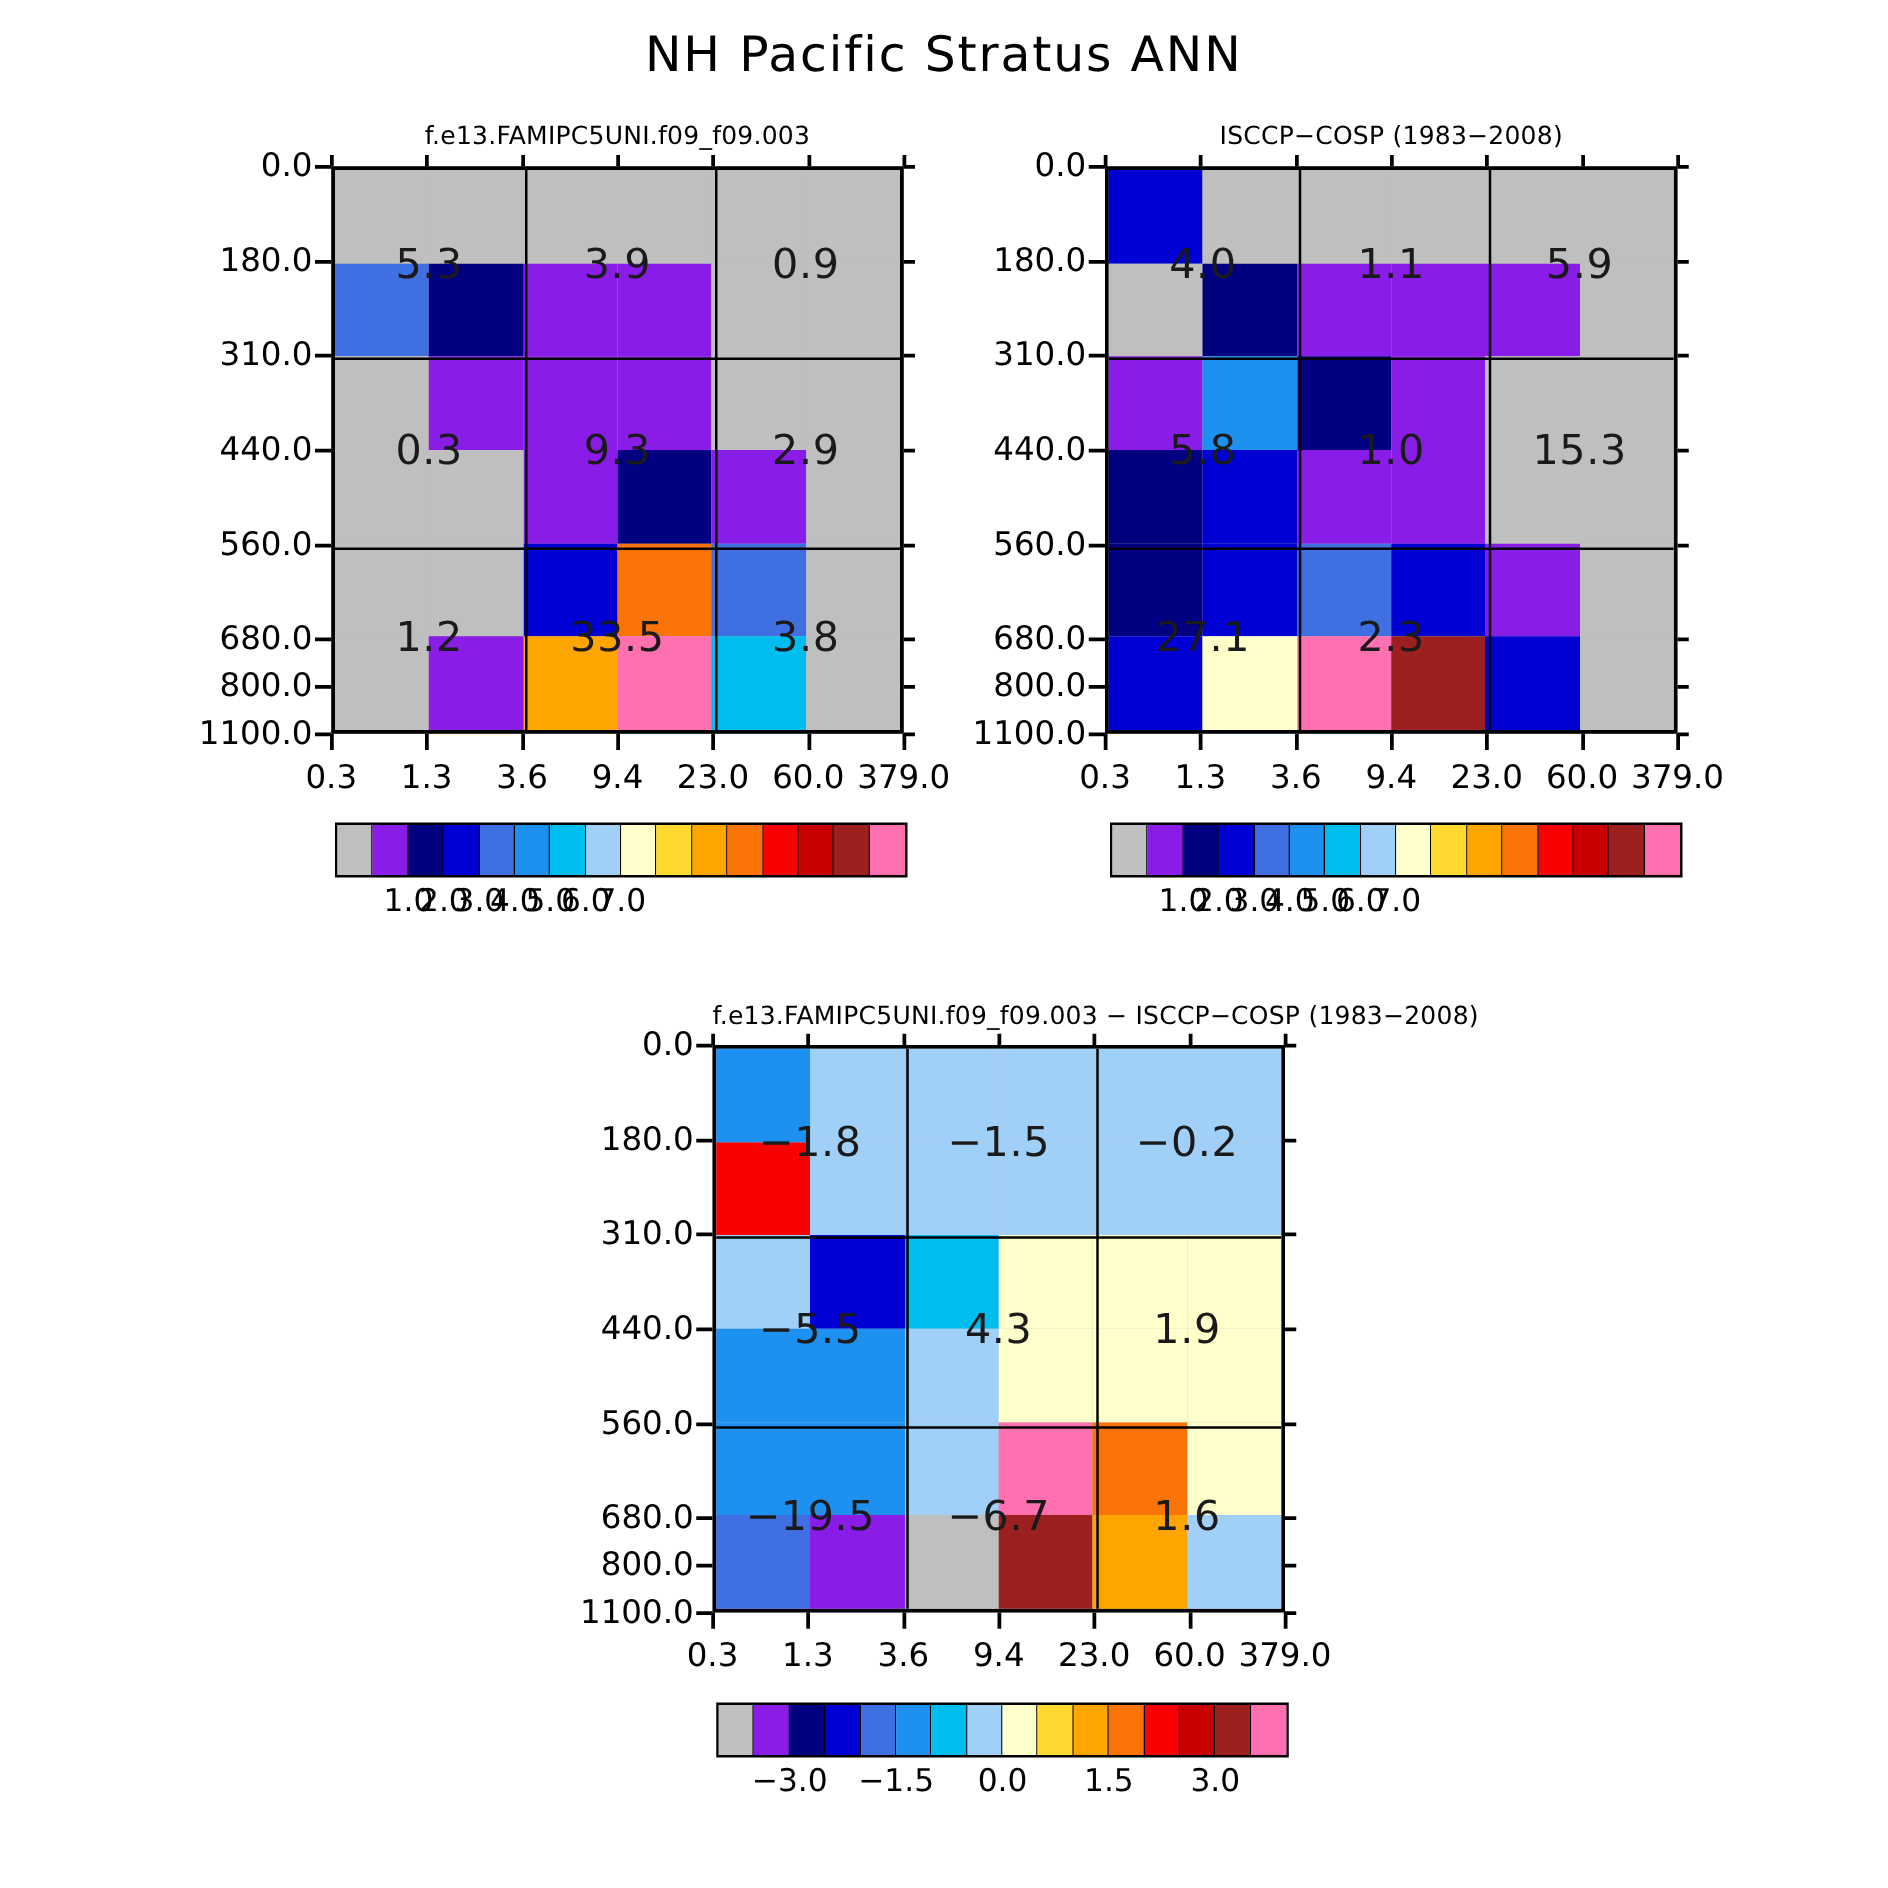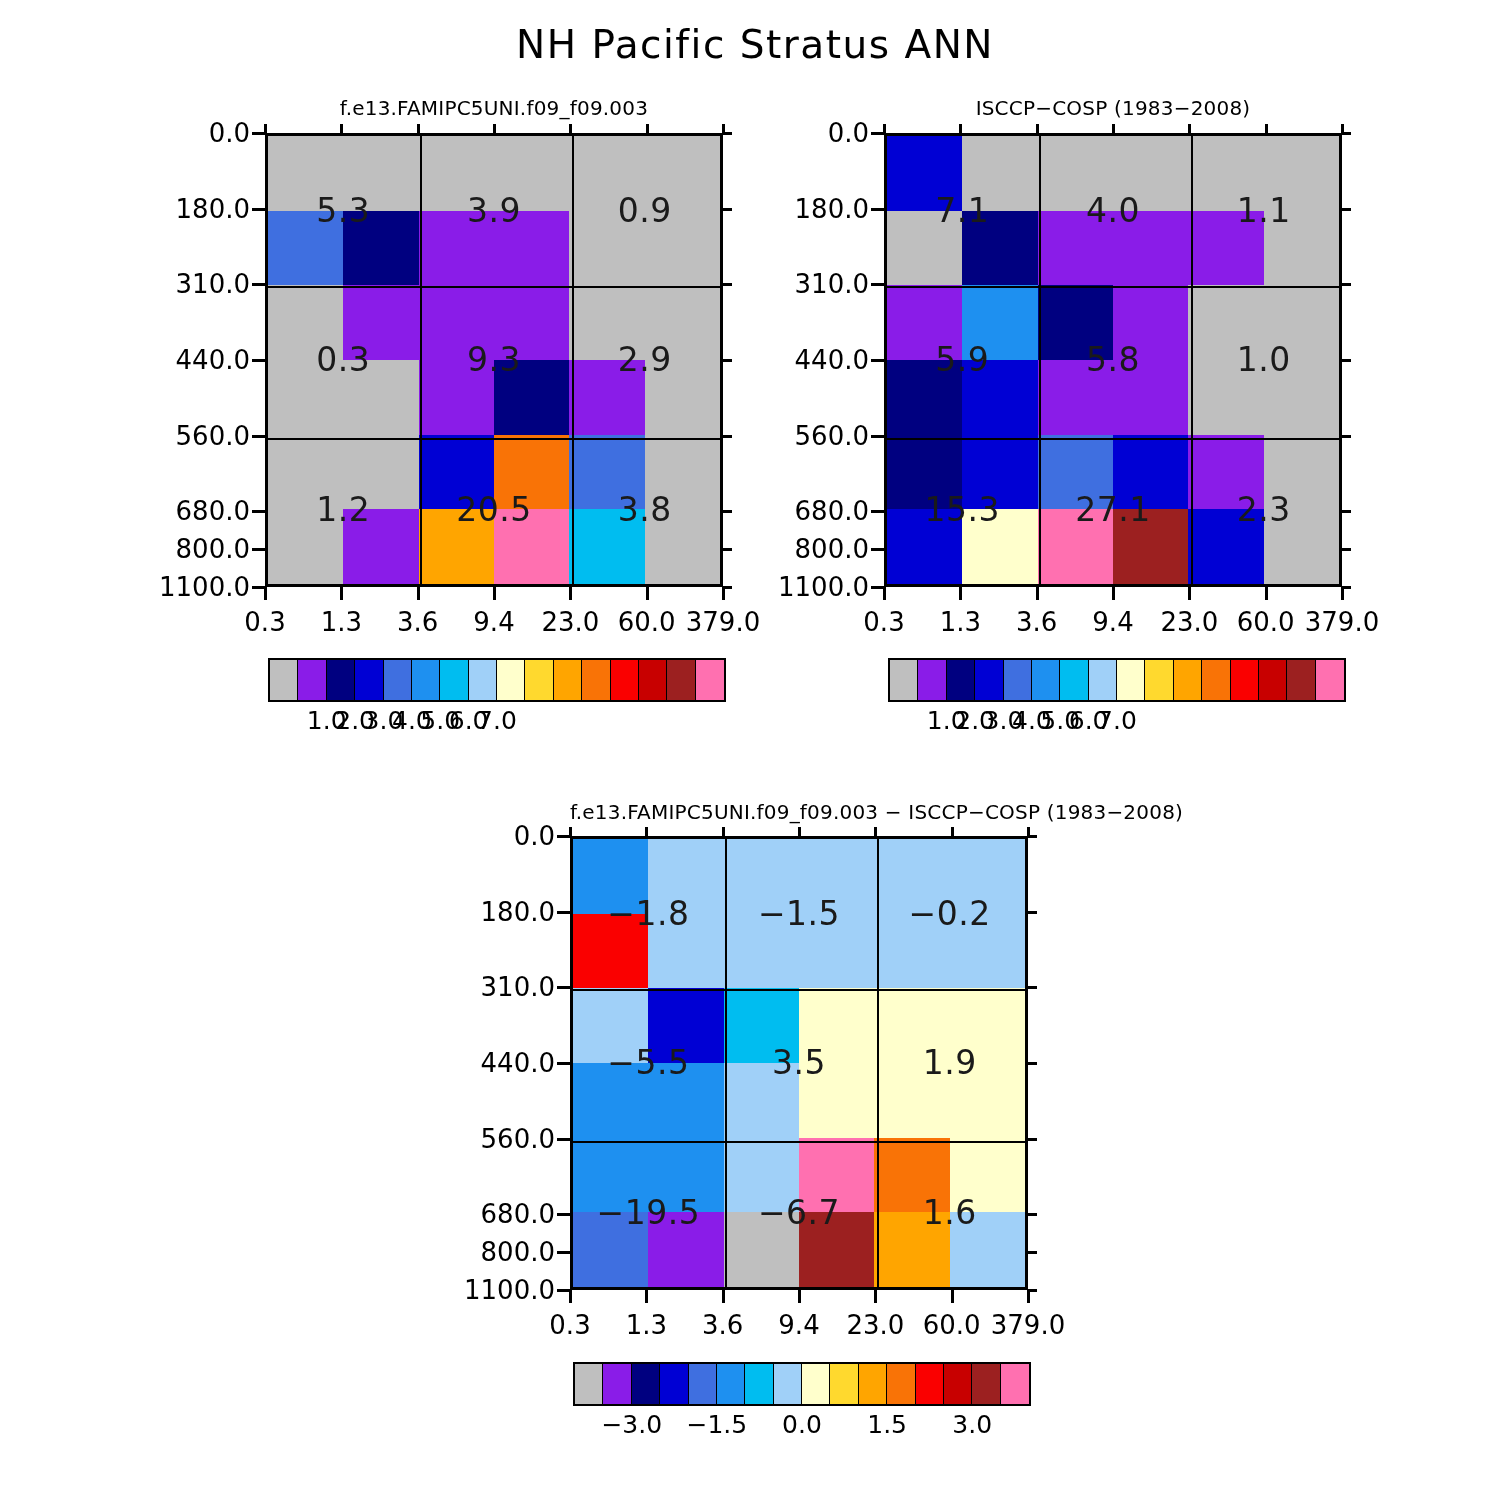--- a/index.html
+++ b/index.html
@@ -159,21 +159,21 @@
       <div class="sep v" style="left: 304.333px;"></div>
       <div class="sep h" style="top: 301.667px;"></div>
       <div class="vals">
         <div class="valcell">5.3</div>
         <div class="valcell">3.9</div>
         <div class="valcell">0.9</div>
         <div class="valcell">0.3</div>
         <div class="valcell">9.3</div>
         <div class="valcell">2.9</div>
         <div class="valcell">1.2</div>
-        <div class="valcell">20.5</div>
+        <div class="valcell">33.5</div>
         <div class="valcell">3.8</div>
       </div>
     </div>
     <div class="tick y" style="left: 252px; top: 132px;"></div>
     <div class="tick yin" style="left: 723px; top: 132px;"></div>
     <div class="ylab" style="left: 110px; width: 140px; top: 133px;">0.0</div>
     <div class="tick y" style="left: 252px; top: 207.667px;"></div>
     <div class="tick yin" style="left: 723px; top: 207.667px;"></div>
     <div class="ylab" style="left: 110px; width: 140px; top: 208.667px;">180.0</div>
     <div class="tick y" style="left: 252px; top: 283.333px;"></div>
@@ -280,21 +280,20 @@
         <div class="cell" style="background: rgb(255, 112, 176);"></div>
         <div class="cell" style="background: rgb(156, 32, 32);"></div>
         <div class="cell" style="background: rgb(0, 0, 212);"></div>
         <div class="cell" style="background: rgb(191, 191, 191);"></div>
       </div>
       <div class="sep v" style="left: 151.667px;"></div>
       <div class="sep h" style="top: 150.333px;"></div>
       <div class="sep v" style="left: 304.333px;"></div>
       <div class="sep h" style="top: 301.667px;"></div>
       <div class="vals">
-        <div class="valcell">7.1</div>
         <div class="valcell">4.0</div>
         <div class="valcell">1.1</div>
         <div class="valcell">5.9</div>
         <div class="valcell">5.8</div>
         <div class="valcell">1.0</div>
         <div class="valcell">15.3</div>
         <div class="valcell">27.1</div>
         <div class="valcell">2.3</div>
       </div>
     </div>
@@ -412,21 +411,21 @@
       </div>
       <div class="sep v" style="left: 151.667px;"></div>
       <div class="sep h" style="top: 150.333px;"></div>
       <div class="sep v" style="left: 304.333px;"></div>
       <div class="sep h" style="top: 301.667px;"></div>
       <div class="vals">
         <div class="valcell">−1.8</div>
         <div class="valcell">−1.5</div>
         <div class="valcell">−0.2</div>
         <div class="valcell">−5.5</div>
-        <div class="valcell">3.5</div>
+        <div class="valcell">4.3</div>
         <div class="valcell">1.9</div>
         <div class="valcell">−19.5</div>
         <div class="valcell">−6.7</div>
         <div class="valcell">1.6</div>
       </div>
     </div>
     <div class="tick y" style="left: 557px; top: 835px;"></div>
     <div class="tick yin" style="left: 1028px; top: 835px;"></div>
     <div class="ylab" style="left: 415px; width: 140px; top: 836px;">0.0</div>
     <div class="tick y" style="left: 557px; top: 910.667px;"></div>

